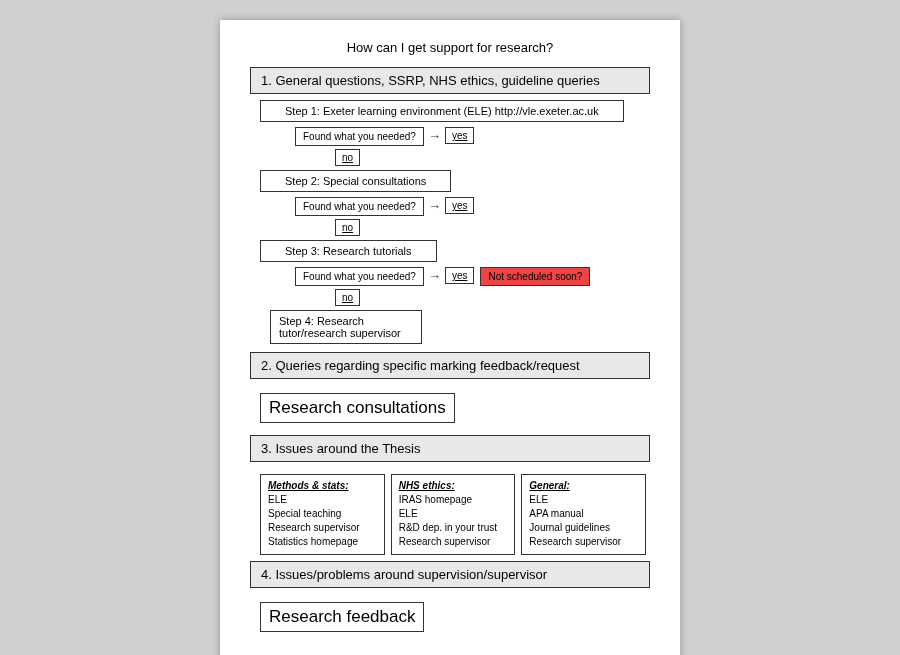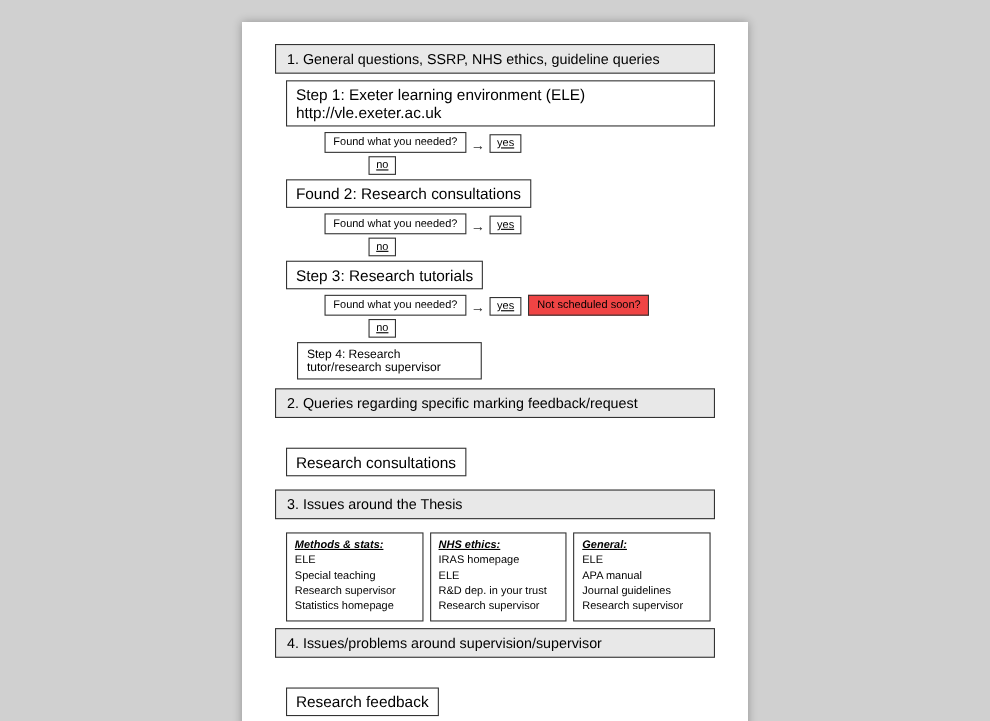--- a/index.html
+++ b/index.html
@@ -31,29 +31,29 @@
       margin-bottom: 6px;
       background: #e8e8e8;
       display: inline-block;
       width: 100%;
     }
     .section-box.numbered {
       font-size: 13px;
     }
     .step-box {
       border: 1.5px solid #333;
-      padding: 4px 8px;
-      font-size: 14px;
+      padding: 4px 24px;
+      font-size: 11px;
       display: inline-block;
       background: #fff;
       margin-bottom: 2px;
     }
     .flow-row {
       display: flex;
-      align-items: flex-end;
+      align-items: flex-start;
       margin: 3px 0 3px 20px;
       position: relative;
     }
     .decision-box {
       border: 1px solid #333;
       padding: 3px 7px;
       font-size: 10px;
       background: #fff;
       display: inline-block;
     }
@@ -92,21 +92,21 @@
       font-size: 10px;
       margin-top: 2px;
       margin-bottom: 2px;
     }
     .step4-box {
       border: 1.5px solid #333;
       padding: 4px 8px;
       font-size: 11px;
       display: inline-block;
       background: #fff;
-      width: 168px;
+      width: 152px;
       margin-left: 10px;
     }
     .info-boxes-row {
       display: flex;
       gap: 6px;
       margin: 6px 4px 6px 10px;
     }
     .info-box {
       border: 1px solid #333;
       padding: 5px 7px;
@@ -120,39 +120,40 @@
       text-decoration: underline;
       margin-bottom: 2px;
     }
     .info-box .info-item {
       display: block;
       line-height: 1.4;
     }
     .small-box {
       border: 1.5px solid #333;
       padding: 4px 8px;
-      font-size: 14px;
-      display: inline-block;
-      background: #fff;
-      margin: 21px 0 4px 10px;
+      font-size: 17px;
+      display: inline-block;
+      background: #fff;
+      margin: 8px 0 4px 10px;
     }
     .not-scheduled-box {
       border: 1px solid #333;
       padding: 3px 7px;
       font-size: 10px;
       background: #ef4444;
       display: inline-block;
       margin-left: 6px;
     }
   </style>
 </head>
 <body>
 
 <div class="page">
 
+  <div class="main-title">How can I get support for research?</div>
 
   
   <div class="section-box numbered">1. General questions, SSRP, NHS ethics, guideline queries</div>
 
   
   <div class="step-container">
     <div class="step-box">Step 1: Exeter learning environment (ELE) http://vle.exeter.ac.uk</div>
     <div class="sub-flow">
       <div class="flow-row">
         <div class="decision-box">Found what you needed?</div>
@@ -160,21 +161,21 @@
         <div class="yes-box">yes</div>
       </div>
       <div class="no-label">
         <div class="no-box">no</div>
       </div>
     </div>
   </div>
 
   
   <div class="step-container">
-    <div class="step-box">Found 2: Research consultations</div>
+    <div class="step-box">Step 2: Special consultations</div>
     <div class="sub-flow">
       <div class="flow-row">
         <div class="decision-box">Found what you needed?</div>
         <span class="arrow arrow-right"></span>
         <div class="yes-box">yes</div>
       </div>
       <div class="no-label">
         <div class="no-box">no</div>
       </div>
     </div>

